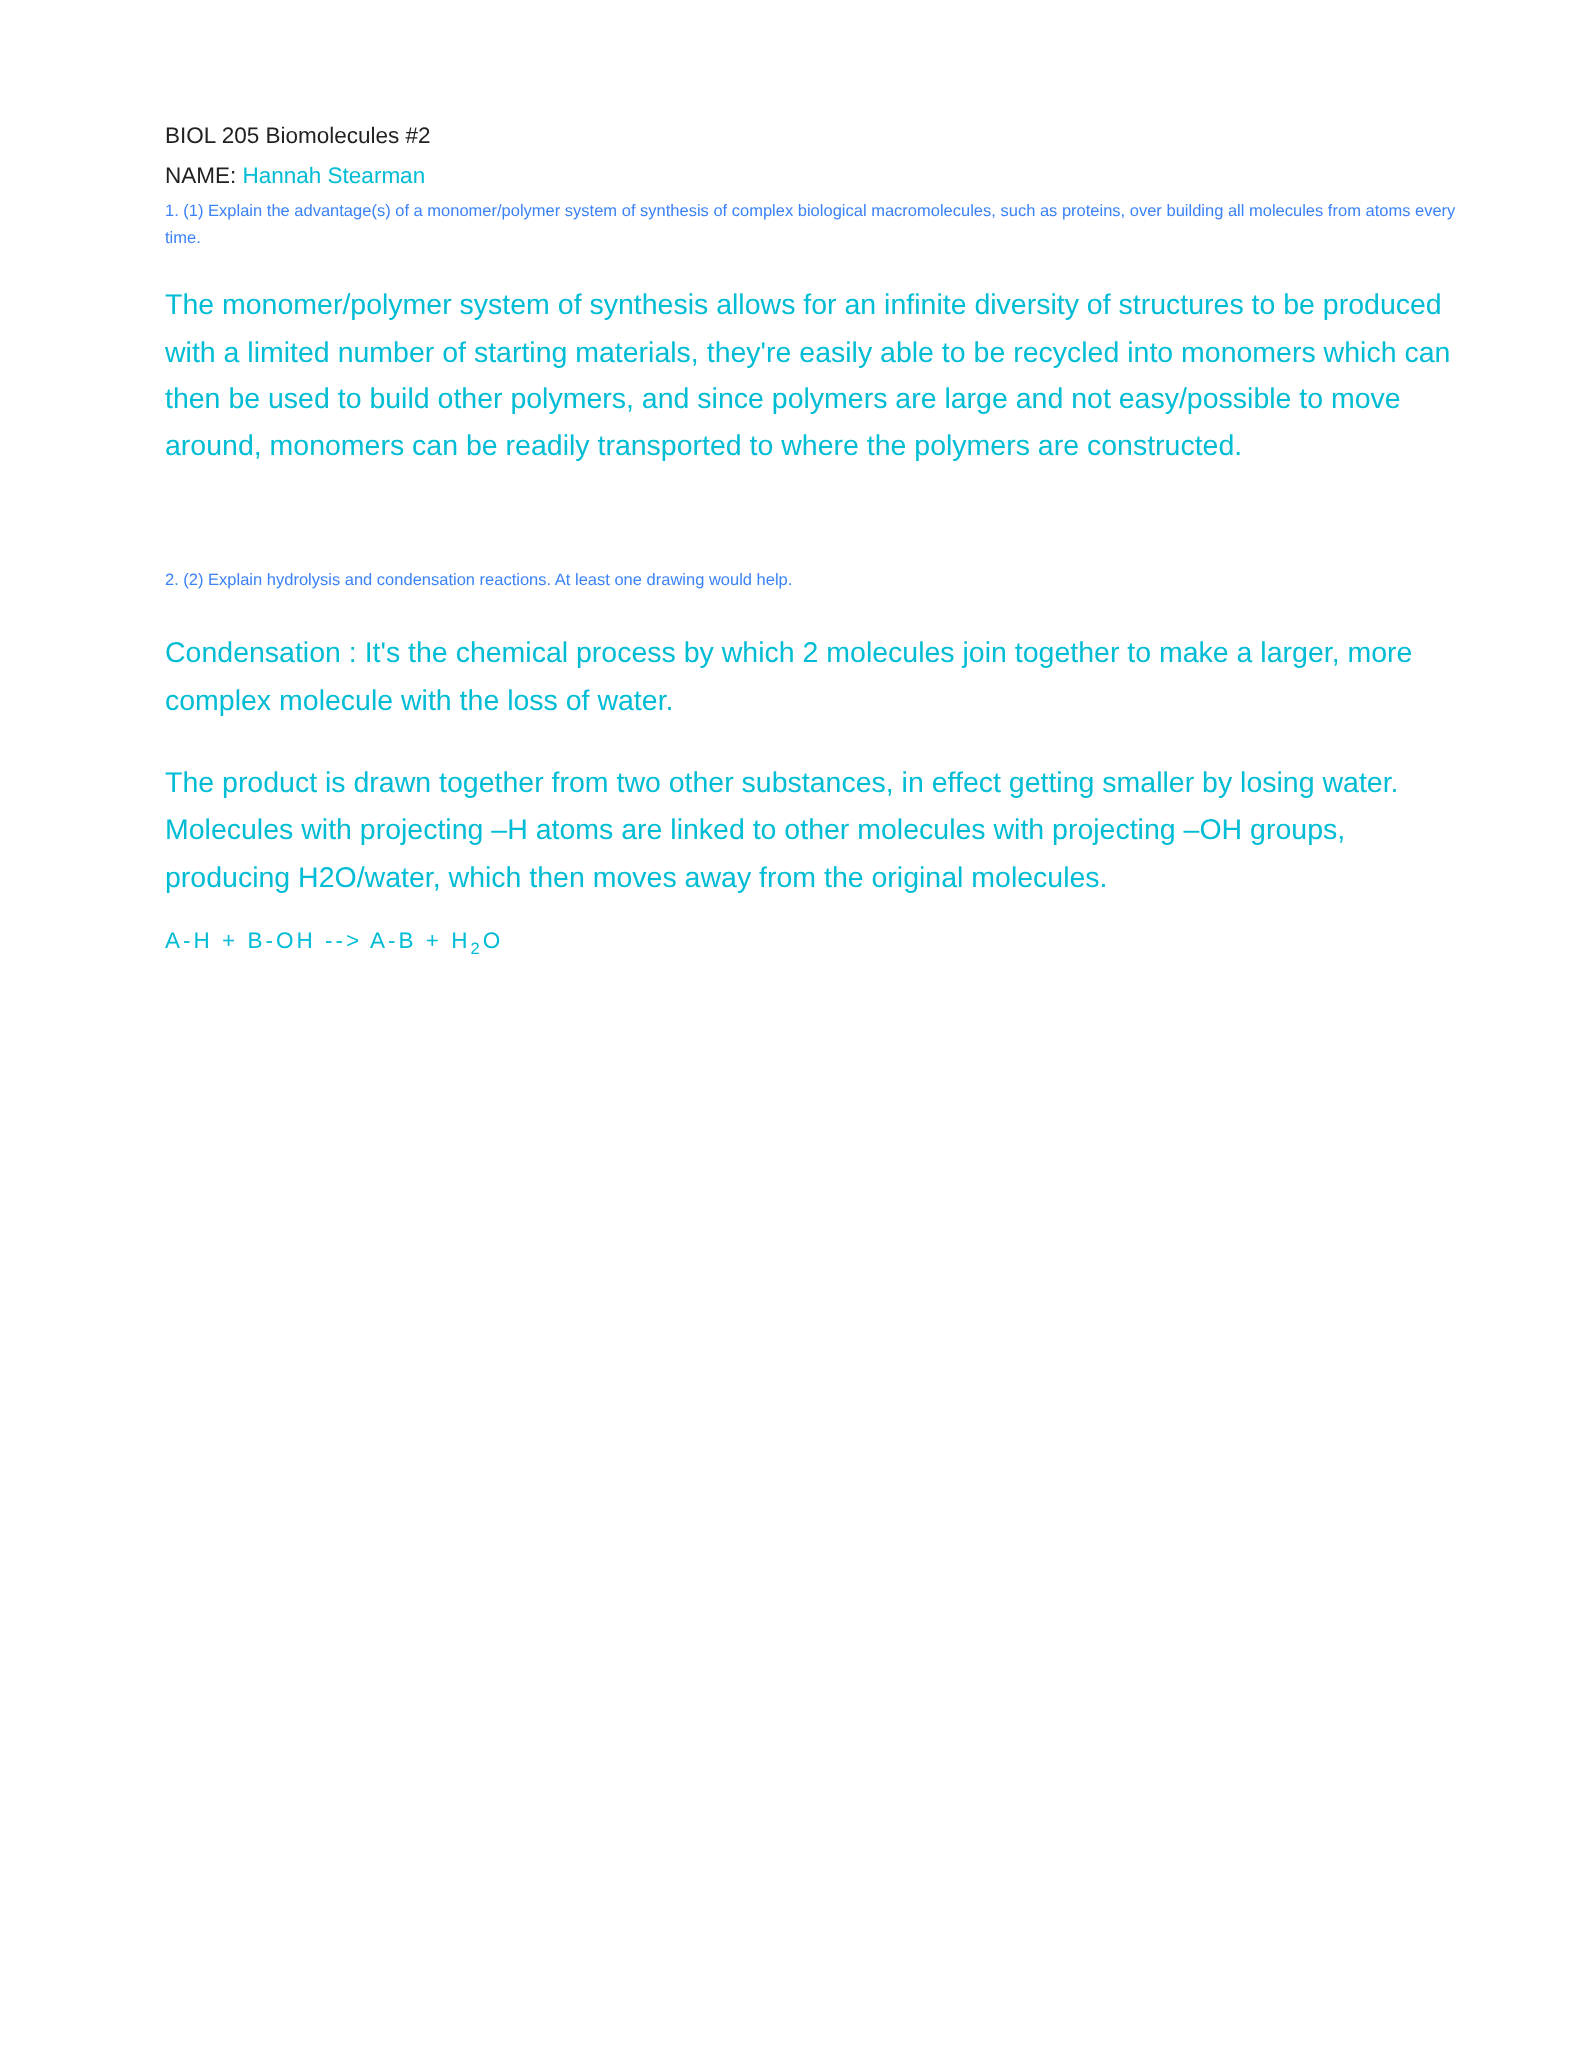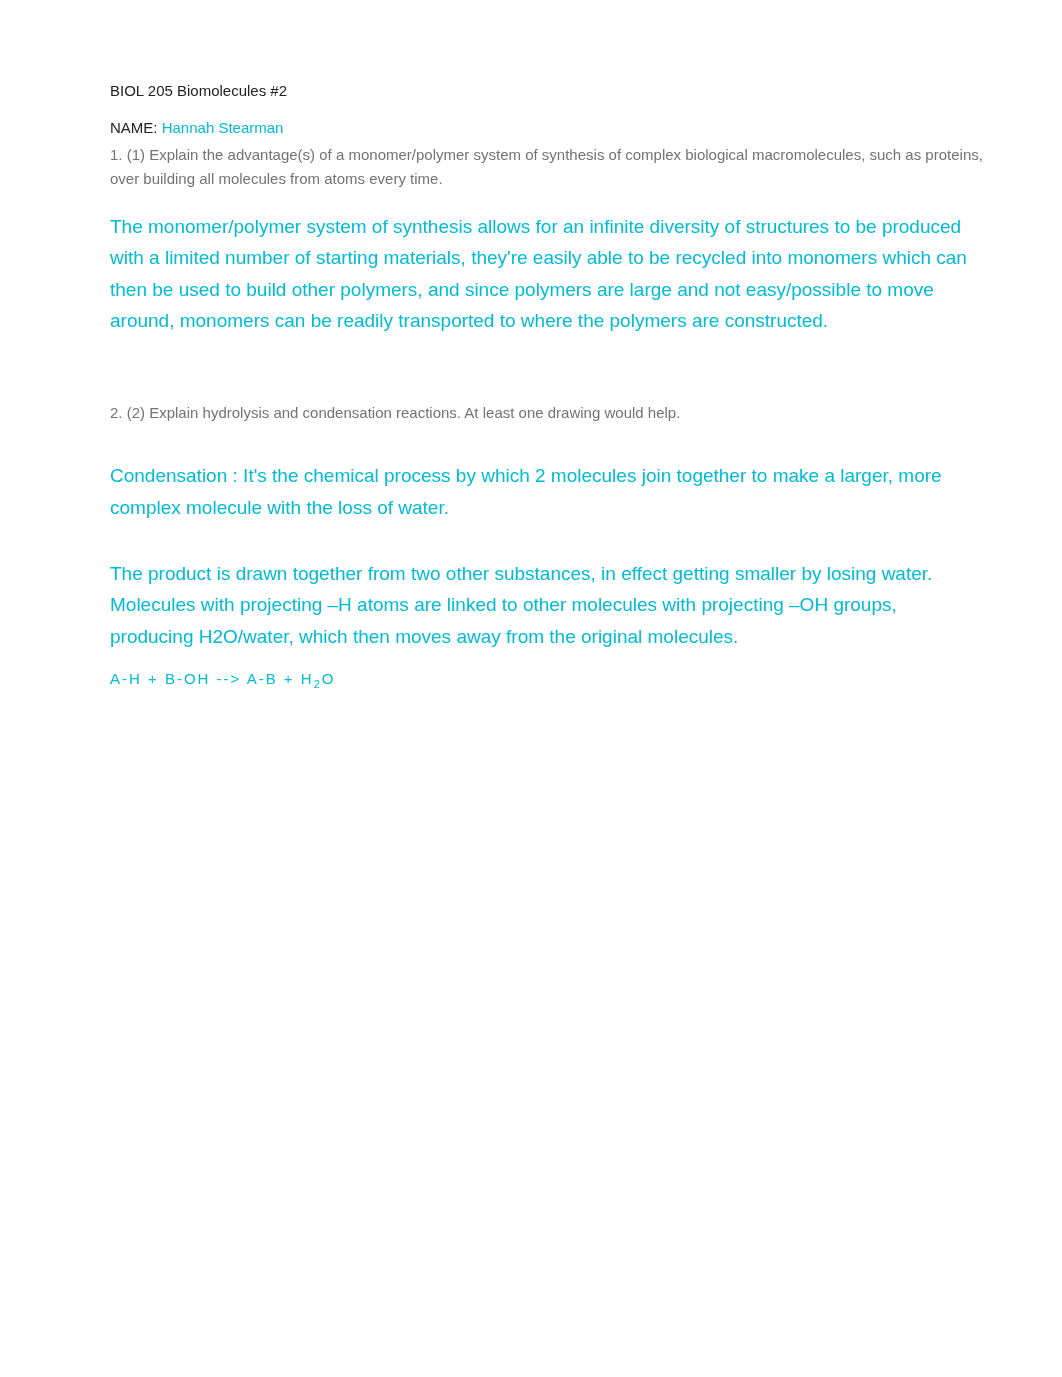--- a/index.html
+++ b/index.html
@@ -25,43 +25,43 @@
     .header-line {
       font-size: 15px;
       color: #222222;
       line-height: 1.5;
     }
 
     .name-line {
       font-size: 15px;
       color: #222222;
       line-height: 1.5;
-      margin-top: 14px;
+      margin-top: 4px;
     }
 
     .name-value {
       color: #00bcd4;
     }
 
     .question-text {
-      font-size: 15px;
-      color: #737373;
+      font-size: 11px;
+      color: #3b82f6;
       line-height: 1.6;
       margin-top: 4px;
     }
 
     .answer-cyan {
       color: #00bcd4;
       font-size: 19px;
       line-height: 1.65;
       margin-top: 20px;
     }
 
     .section-gap-small {
-      margin-top: 35px;
+      margin-top: 24px;
     }
 
     .equation-line {
       text-align: left;
       font-size: 15px;
       color: #00bcd4;
       margin: 18px 0;
       letter-spacing: 2px;
     }
 

